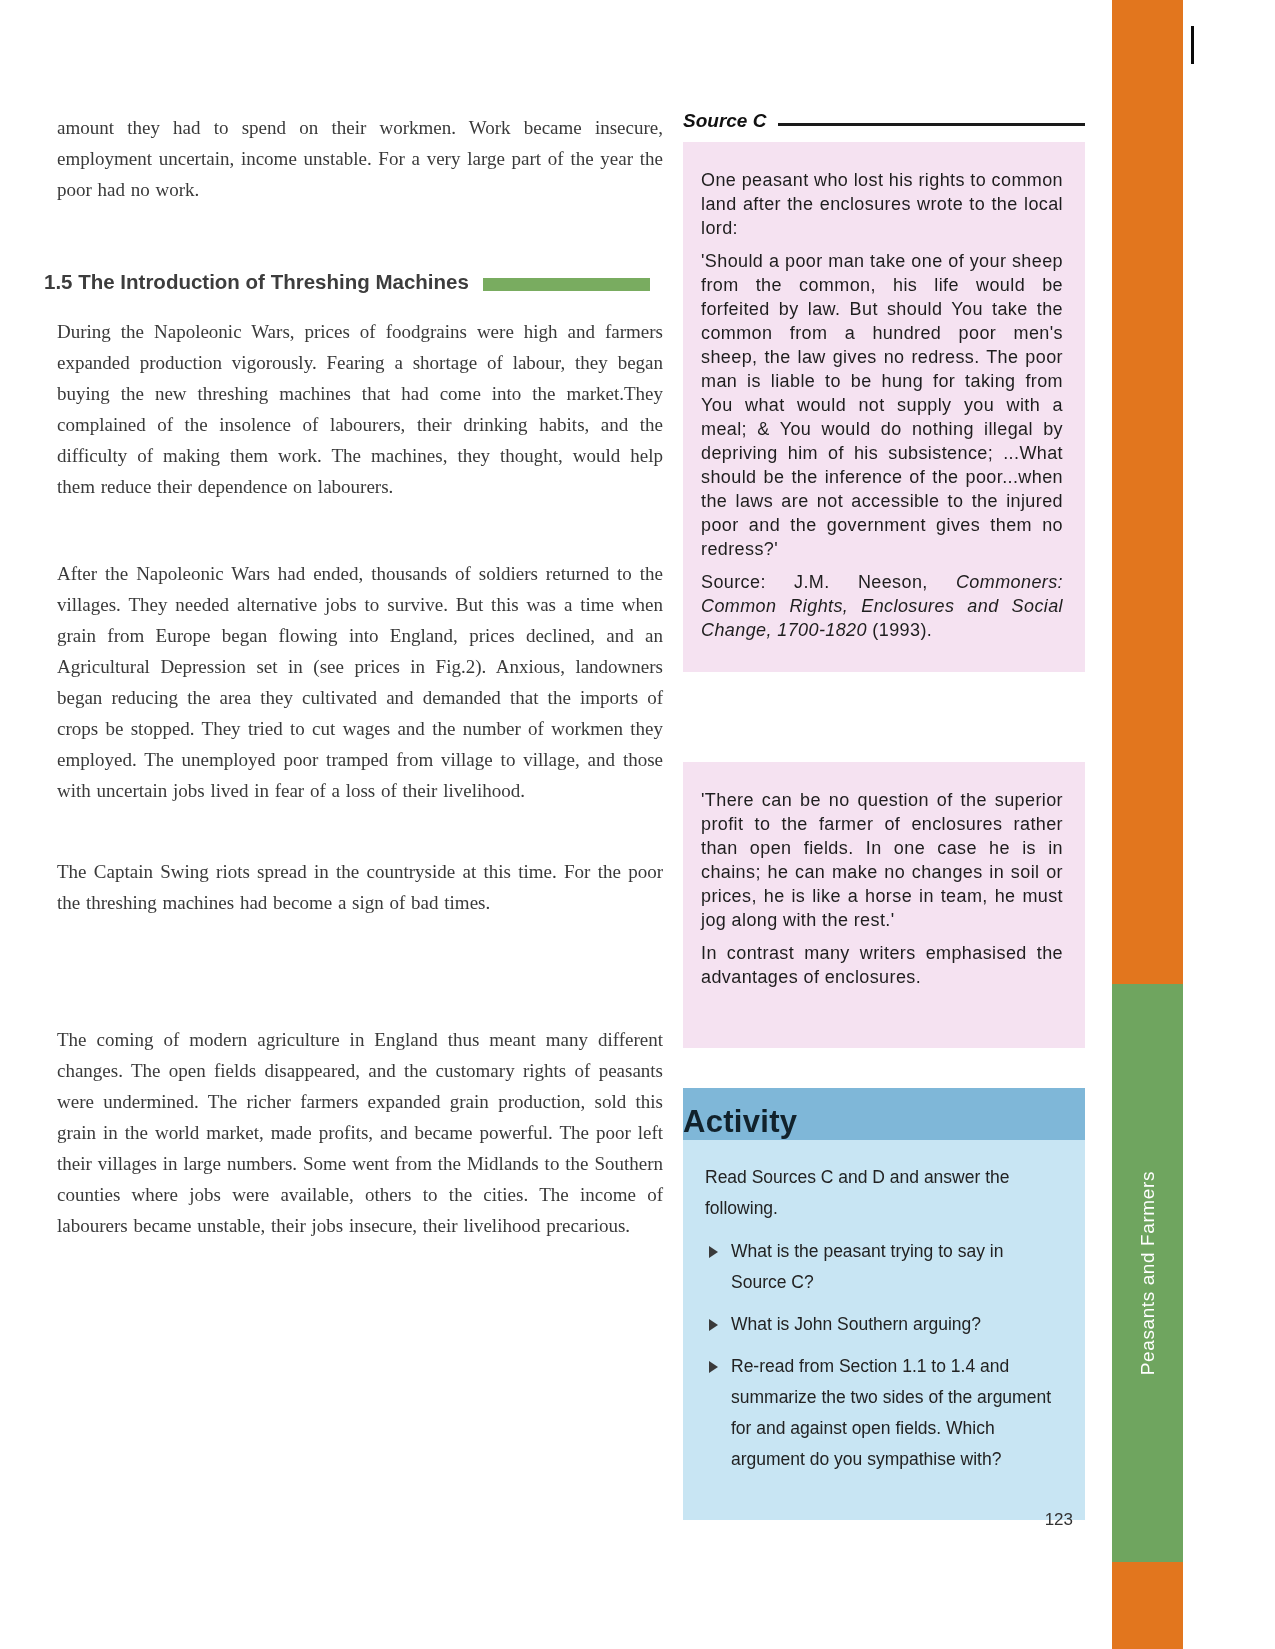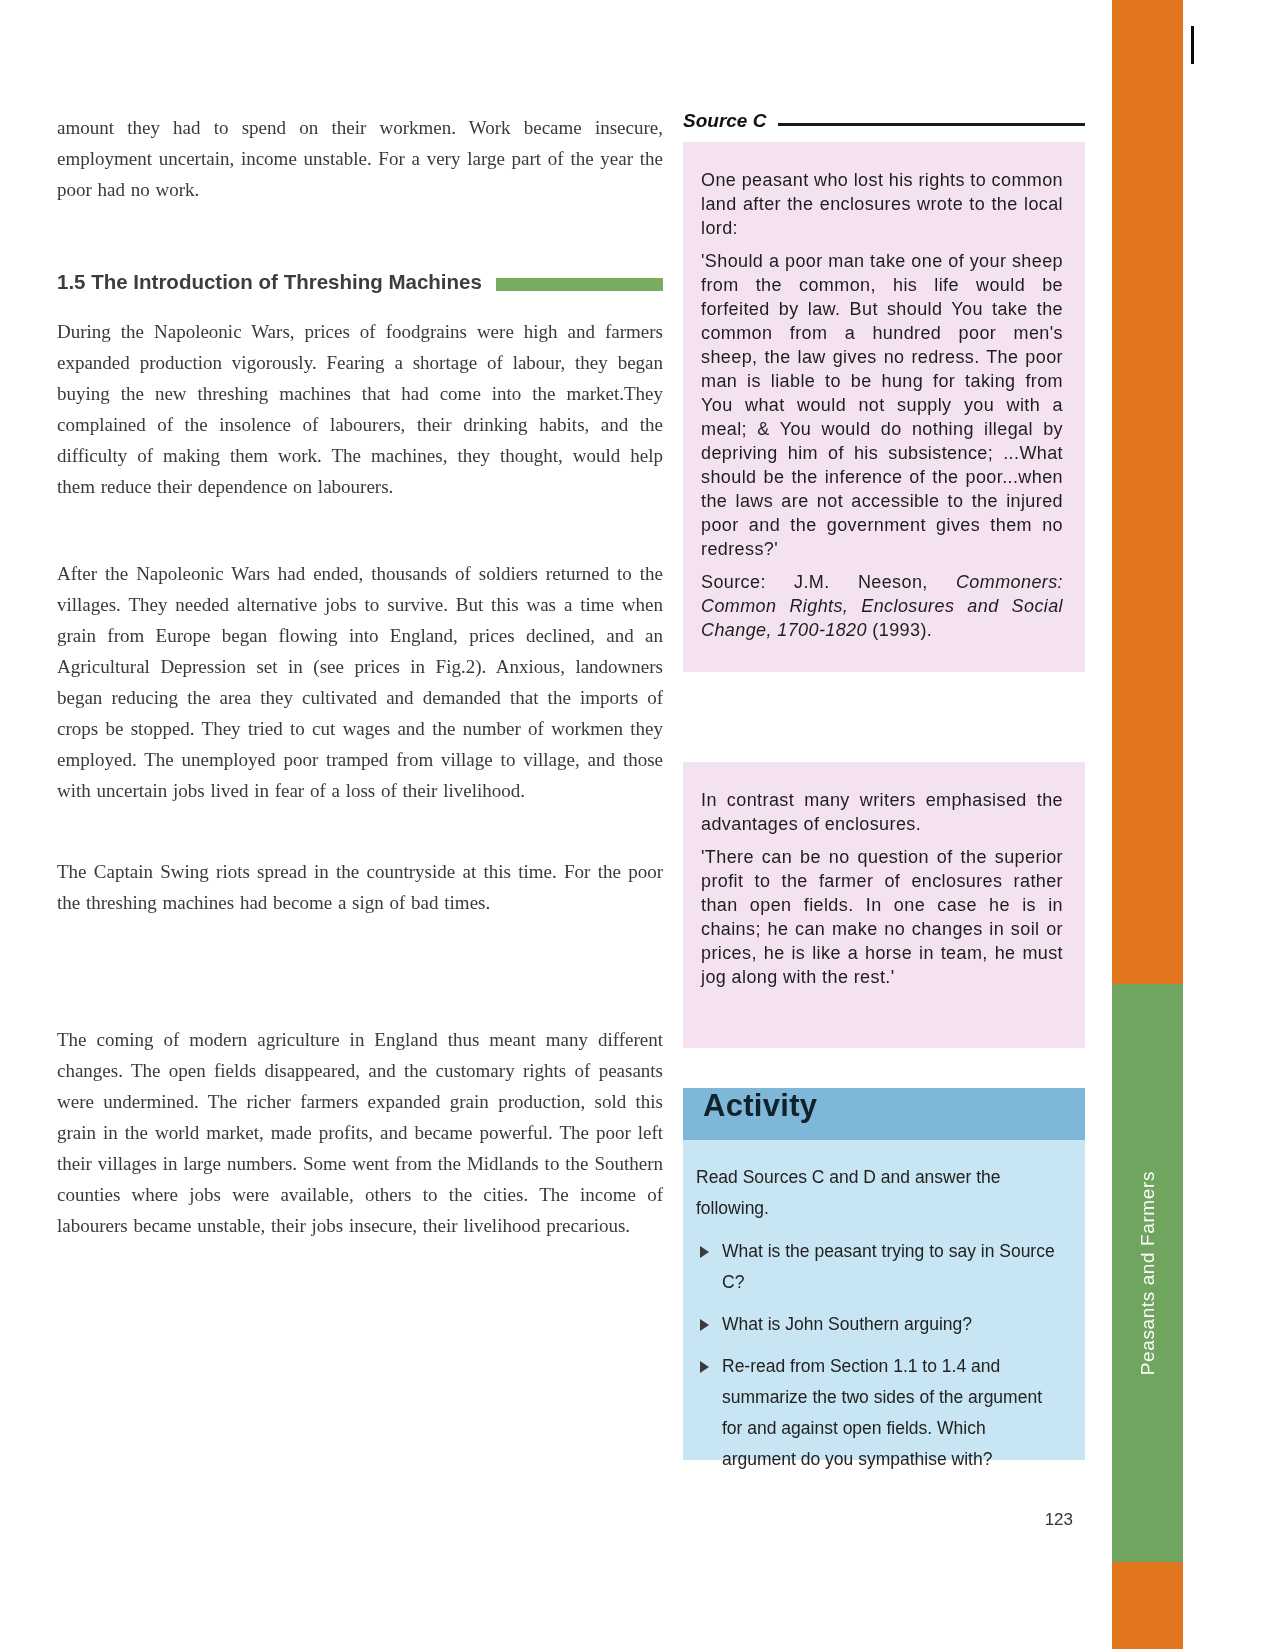--- a/index.html
+++ b/index.html
@@ -40,21 +40,21 @@
   
   .p-serif {
     position: absolute; left: 57px; width: 606px;
     font-family: "Liberation Serif", serif;
     font-size: 19px; line-height: 31px;
     color: #3a3a3a;
     text-align: justify;
     word-spacing: 1px;
   }
   .heading-row {
-    position: absolute; left: 57px; width: 606px;
+    position: absolute; left: 44px; width: 606px;
     display: flex; align-items: center;
   }
   .heading-row h2 {
     font-family: "Liberation Sans", sans-serif;
     font-size: 20.5px; font-weight: bold;
     color: #3d3d3d;
     white-space: nowrap;
   }
   .green-bar {
     flex: 1; height: 13px;
@@ -87,33 +87,32 @@
   }
   .source-box p { margin-bottom: 9px; }
   .source-box p:last-child { margin-bottom: 0; }
   .attrib em { font-style: italic; }
 
   
   .activity-header {
     position: absolute; left: 683px; width: 402px;
     top: 1088px; height: 52px;
     background: #7FB7D8;
-    display: flex; align-items: flex-start;
-    padding-left: 20px;
+    display: flex; align-items: flex-end;
   }
   .activity-header .activity-title {
     font-size: 31px; font-weight: bold;
     color: #11222c;
     letter-spacing: 0.3px;
   }
   .activity-body {
     position: absolute; left: 683px; width: 402px;
-    top: 1140px; height: 320px;
+    top: 1140px; height: 380px;
     background: #C8E5F3;
-    padding: 22px 22px 16px 13px;
+    padding: 22px 22px 16px 22px;
     font-size: 17.5px; line-height: 31px;
     color: #222222;
   }
   .activity-intro { margin-bottom: 12px; }
   .activity-item {
     display: flex; align-items: flex-start;
     margin-bottom: 11px;
   }
   .arrow-bullet {
     flex: 0 0 auto;
@@ -159,22 +158,22 @@
     <span class="src-label">Source C</span>
     <div class="label-rule"></div>
   </div>
   <div class="source-box" style="top:142px; height:530px">
     <p>One peasant who lost his rights to common land after the enclosures wrote to the local lord:</p>
     <p>'Should a poor man take one of your sheep from the common, his life would be forfeited by law. But should You take the common from a hundred poor men's sheep, the law gives no redress. The poor man is liable to be hung for taking from You what would not supply you with a meal; &amp; You would do nothing illegal by depriving him of his subsistence; ...What should be the inference of the poor...when the laws are not accessible to the injured poor and the government gives them no redress?'</p>
     <p class="attrib"><span>Source: J.M. Neeson, </span><em>Commoners: Common Rights, Enclosures and Social Change, 1700-1820</em><span> (1993).</span></p>
   </div>
 
   <div class="source-box" style="top:762px; min-height:286px">
+    <p>'There can be no question of the superior profit to the farmer of enclosures rather than open fields. In one case he is in chains; he can make no changes in soil or prices, he is like a horse in team, he must jog along with the rest.'</p>
     <p>In contrast many writers emphasised the advantages of enclosures.</p>
-    <p>'There can be no question of the superior profit to the farmer of enclosures rather than open fields. In one case he is in chains; he can make no changes in soil or prices, he is like a horse in team, he must jog along with the rest.'</p>
   </div>
 
   <div class="activity-header">
     <span class="activity-title">Activity</span>
   </div>
   <div class="activity-body">
     <p class="activity-intro"><span>Read Sources C and D and answer the</span><br><span>following.</span></p>
     <div class="activity-item">
       <span class="arrow-bullet"></span>
       <span class="item-text">What is the peasant trying to say in Source C?</span>

